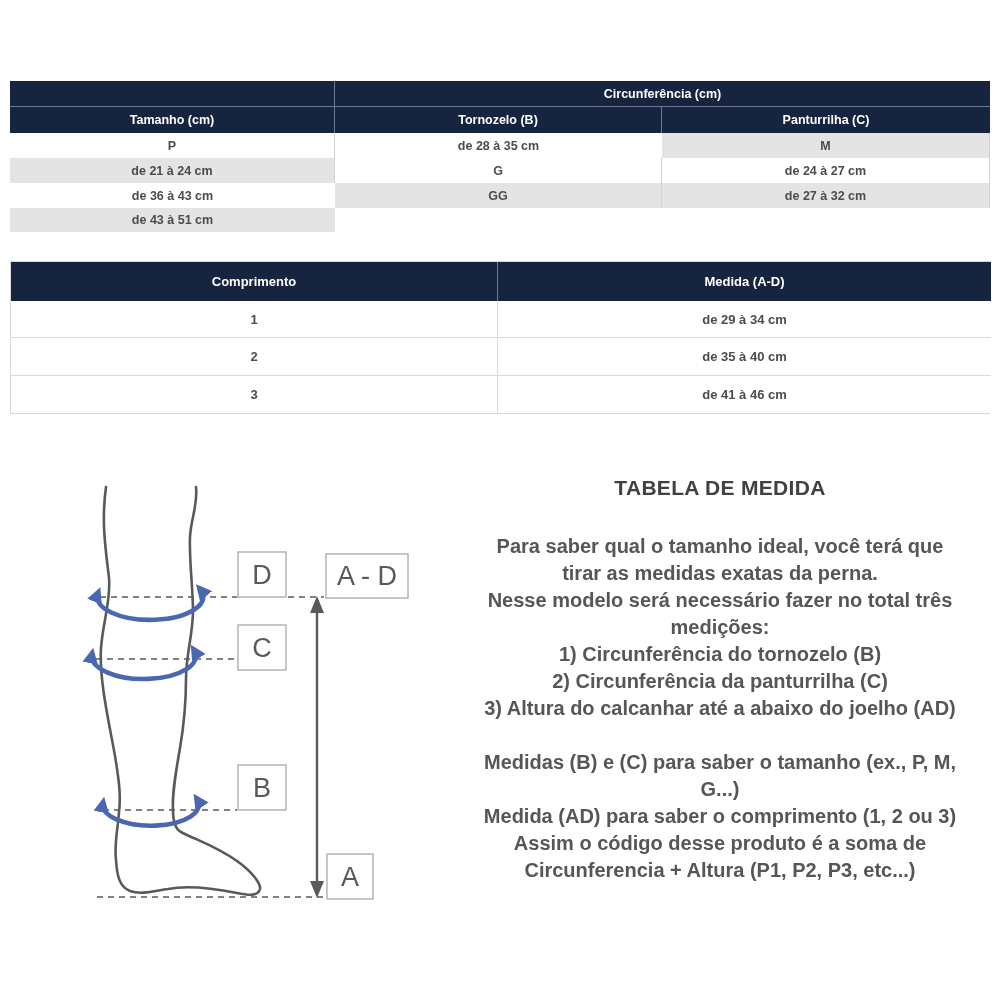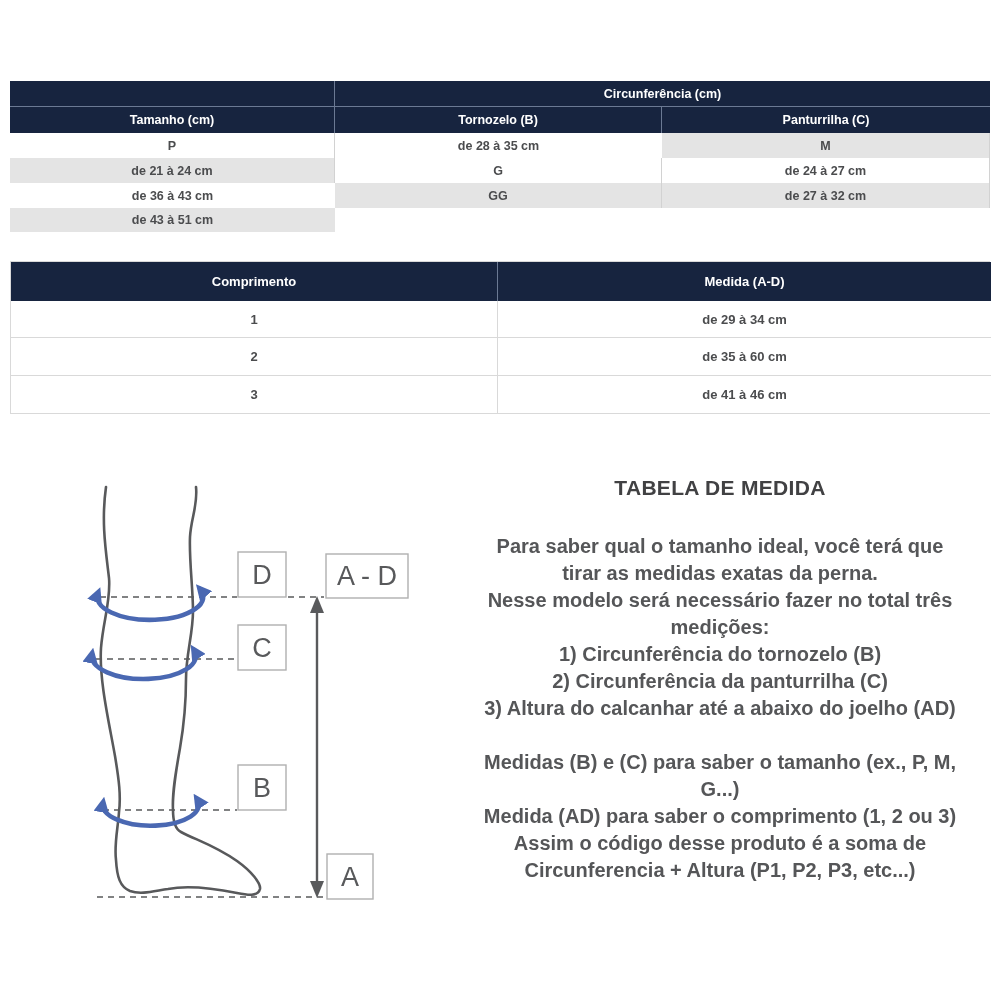--- a/index.html
+++ b/index.html
@@ -71,21 +71,21 @@
   </div>
 
   <div class="len-table">
     <div class="cell hcell hdiv">Comprimento</div>
     <div class="cell hcell">Medida (A-D)</div>
 
     <div class="cell dcell vdiv2">1</div>
     <div class="cell dcell">de 29 à 34 cm</div>
 
     <div class="cell dcell vdiv2">2</div>
-    <div class="cell dcell">de 35 à 60 cm</div>
+    <div class="cell dcell">de 35 à 40 cm</div>
 
     <div class="cell dcell vdiv2 last">3</div>
     <div class="cell dcell last">de 41 à 46 cm</div>
   </div>
 
   <svg class="diagram" viewBox="60 468 380 445">
     <defs>
       <marker id="arrowBlue" viewBox="0 0 10 10" refX="6" refY="5" markerWidth="3.4" markerHeight="3.4" orient="auto-start-reverse">
         <path d="M0,0 L10,5 L0,10 z" fill="#4a68b2"></path>
       </marker>

